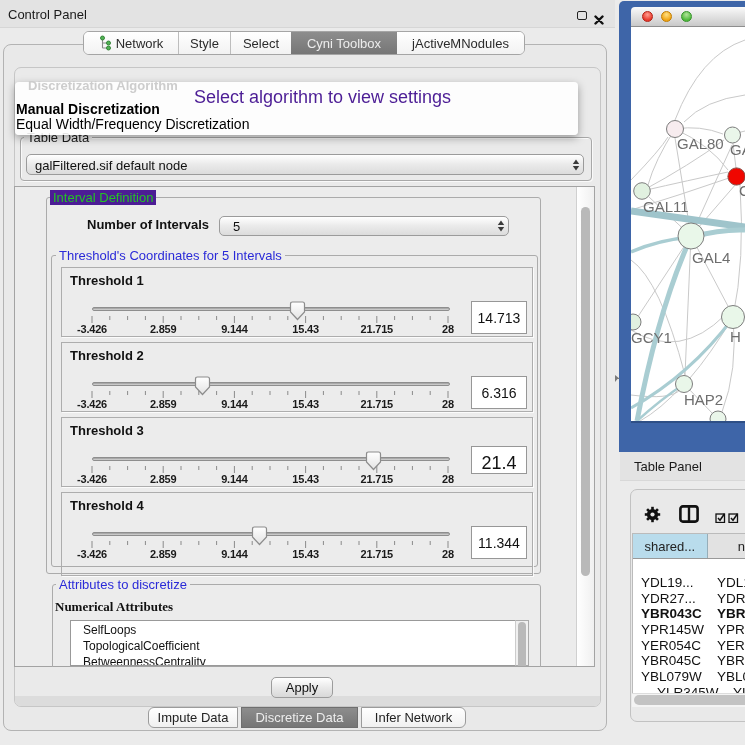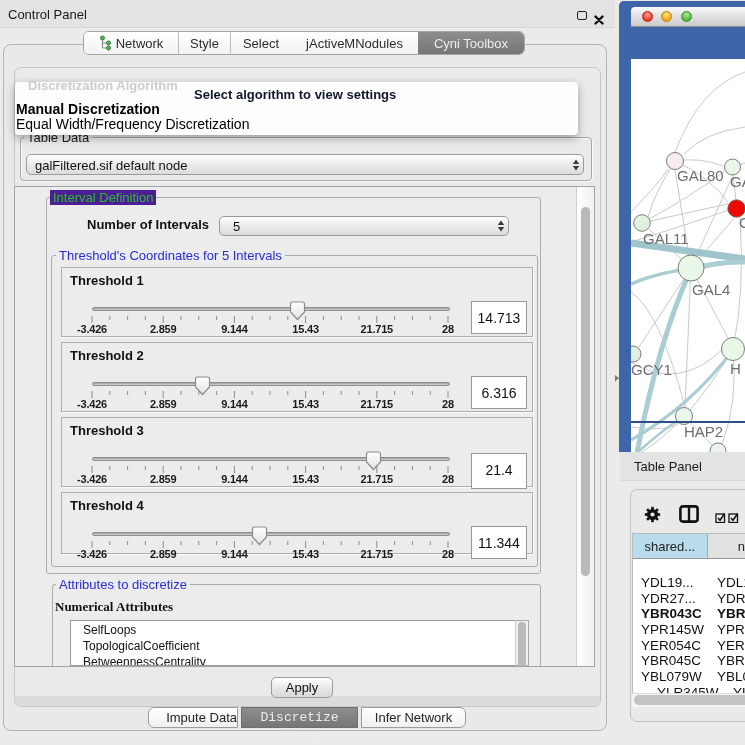--- a/index.html
+++ b/index.html
@@ -29,22 +29,22 @@
           <line x1="3.5" y1="13" x2="9.5" y2="13" stroke="#8a8a8a" stroke-width="1.1"></line>
           <circle cx="3.5" cy="3" r="2" fill="#52b455" stroke="#2c7d30" stroke-width="0.9"></circle>
           <circle cx="9.5" cy="8" r="2" fill="#52b455" stroke="#2c7d30" stroke-width="0.9"></circle>
           <circle cx="9.5" cy="13" r="2" fill="#52b455" stroke="#2c7d30" stroke-width="0.9"></circle>
         </svg>
     Network</div>
   <div style="width:1px;background:#bdbdbd;"></div>
   <div style="width:51px;display:flex;align-items:center;justify-content:center;background:linear-gradient(#ffffff,#f2f2f2);">Style</div>
   <div style="width:1px;background:#bdbdbd;"></div>
   <div style="width:60px;display:flex;align-items:center;justify-content:center;background:linear-gradient(#ffffff,#f2f2f2);">Select</div>
+  <div style="width:106px;display:flex;align-items:center;justify-content:center;background:linear-gradient(#8d8d8d,#767676);color:#ededed;">Cyni Toolbox</div>
   <div style="width:127px;display:flex;align-items:center;justify-content:center;background:linear-gradient(#ffffff,#f2f2f2);">jActiveMNodules</div>
-  <div style="width:106px;display:flex;align-items:center;justify-content:center;background:linear-gradient(#8d8d8d,#767676);color:#ededed;">Cyni Toolbox</div>
 </div>
 
 <div class="abs" style="left:14px;top:67px;width:587px;height:640px;background:#eaeaea;border:1px solid #c6c6c6;border-radius:7px;"></div>
 <div class="abs" style="left:15px;top:696px;width:585px;height:10px;background:#dcdcdc;border-radius:0 0 6px 6px;"></div>
 
 <div class="abs" style="left:28px;top:78px;font-size:13px;font-weight:bold;color:#cdcdcd;z-index:51;">Discretization Algorithm</div>
 
 <div class="abs" style="left:20px;top:137px;width:572px;height:44px;border:1px solid #a8a8a8;border-radius:4px;box-shadow:1px 1px 0 rgba(255,255,255,0.7), inset 1px 1px 0 rgba(255,255,255,0.7);"></div>
 <div class="abs" style="left:24px;top:130px;padding:0 3px;background:#eaeaea;font-size:13px;color:#1a1a1a;">Table Data</div>
 <div class="abs" style="left:26px;top:154px;width:558px;height:21px;background:linear-gradient(#ffffff,#eaeaea 50%,#dcdcdc);border:1px solid #9b9b9b;border-radius:5px;"></div>
@@ -197,23 +197,23 @@
   <div style="position:absolute;left:356.0px;top:55px;width:60px;text-align:center;font-size:11px;font-weight:bold;color:#1a1a1a;letter-spacing:-0.2px;">28</div>
   <svg style="position:absolute;left:302.7px;top:33px;" width="17" height="20" viewBox="0 0 17 20">
         <defs>
           <linearGradient id="thg417" x1="0" y1="0" x2="0" y2="1">
             <stop offset="0" stop-color="#ffffff"></stop>
             <stop offset="1" stop-color="#e2e2e2"></stop>
           </linearGradient>
         </defs>
         <path d="M3.5 1 L13.5 1 Q15.5 1 15.5 3 L15.5 11 L8.5 18.5 L1.5 11 L1.5 3 Q1.5 1 3.5 1 Z" fill="url(#thg417)" stroke="#8c8c8c" stroke-width="1.2"></path>
       </svg>
-  <div style="position:absolute;left:409px;top:35px;width:56px;height:36px;background:#fff;border:1px solid #979797;text-align:center;font-size:14px;color:#111;line-height:32px;">21.4</div>
-</div>
-<div class="abs" style="left:61px;top:492px;width:472px;height:62px;border:1px solid #adadad;box-shadow:1px 1px 0 rgba(255,255,255,0.8);">
+  <div style="position:absolute;left:409px;top:28px;width:56px;height:28px;background:#fff;border:1px solid #979797;text-align:center;font-size:18px;color:#111;line-height:32px;">21.4</div>
+</div>
+<div class="abs" style="left:61px;top:492px;width:472px;height:84px;border:1px solid #adadad;box-shadow:1px 1px 0 rgba(255,255,255,0.8);">
   <div style="position:absolute;left:8px;top:5px;font-size:13px;font-weight:bold;color:#111;">Threshold 4</div>
   <div style="position:absolute;left:30.0px;top:38.5px;width:358.0px;height:4px;background:linear-gradient(#9a9a9a,#d8d8d8);border:1px solid #8e8e8e;border-radius:3px;"></div>
   <svg style="position:absolute;left:0;top:0;" width="472" height="70">
         <line x1="30.0" y1="48" x2="30.0" y2="55" stroke="#8a8a8a" stroke-width="1"></line>
         <line x1="47.8" y1="48" x2="47.8" y2="52" stroke="#8a8a8a" stroke-width="1"></line>
         <line x1="65.6" y1="48" x2="65.6" y2="52" stroke="#8a8a8a" stroke-width="1"></line>
         <line x1="83.4" y1="48" x2="83.4" y2="52" stroke="#8a8a8a" stroke-width="1"></line>
         <line x1="101.2" y1="48" x2="101.2" y2="55" stroke="#8a8a8a" stroke-width="1"></line>
         <line x1="119.0" y1="48" x2="119.0" y2="52" stroke="#8a8a8a" stroke-width="1"></line>
         <line x1="136.8" y1="48" x2="136.8" y2="52" stroke="#8a8a8a" stroke-width="1"></line>
@@ -256,40 +256,40 @@
 <div class="abs" style="left:70px;top:620px;width:445px;height:46px;background:#ffffff;border:1px solid #999;border-right:none;overflow:hidden;">
   <div style="padding-left:12px;padding-top:1px;font-size:12px;color:#111;line-height:16px;">SelfLoops<br>TopologicalCoefficient<br>BetweennessCentrality</div>
 </div>
 <div class="abs" style="left:515px;top:620px;width:14px;height:46px;background:#f0f0f0;border:1px solid #aaa;border-left:1px solid #ccc;"></div>
 <div class="abs" style="left:518px;top:622px;width:8px;height:44px;background:#b9b9b9;border-radius:4px 4px 0 0;"></div>
 
 <div class="abs" style="left:15px;top:667px;width:580px;height:29px;background:#eaeaea;"></div>
 
 <div class="abs" style="left:271px;top:677px;width:62px;height:21px;background:linear-gradient(#ffffff,#e9e9e9 50%,#d8d8d8);border:1px solid #9c9c9c;border-radius:5px;text-align:center;font-size:13px;color:#111;line-height:19px;">Apply</div>
 
-<div class="abs" style="left:148px;top:707px;width:90px;height:21px;background:linear-gradient(#ffffff,#f0f0f0);border:1px solid #9b9b9b;border-radius:6px 0 0 6px;text-align:right;font-size:13px;color:#222;line-height:19px;">Impute Data</div>
-<div class="abs" style="left:241px;top:707px;width:117px;height:21px;background:linear-gradient(#8d8d8d,#767676);border:1px solid #6f6f6f;text-align:center;font-size:13px;color:#ededed;line-height:19px;font-family:Liberation Mono, monospace;">Discretize Data</div>
+<div class="abs" style="left:148px;top:707px;width:90px;height:21px;background:linear-gradient(#ffffff,#f0f0f0);border:1px solid #9b9b9b;border-radius:6px 0 0 6px;text-align:center;font-size:13px;color:#222;line-height:19px;">Impute Data</div>
+<div class="abs" style="left:241px;top:707px;width:117px;height:21px;background:linear-gradient(#8d8d8d,#767676);border:1px solid #6f6f6f;text-align:center;font-size:13px;color:#ededed;line-height:19px;">Discretize Data</div>
 <div class="abs" style="left:361px;top:707px;width:105px;height:21px;background:linear-gradient(#ffffff,#f0f0f0);border:1px solid #9b9b9b;border-radius:0 6px 6px 0;text-align:center;font-size:13px;color:#222;line-height:19px;">Infer Network</div>
 
 <div class="abs" style="left:15px;top:82px;width:563px;height:53px;background:rgba(255,255,255,0.88);border-radius:4px;box-shadow:0 3px 9px rgba(0,0,0,0.35);z-index:50;"></div>
-<div class="abs" style="left:194px;top:87px;font-size:13px;font-weight:bold;color:#0f172a;z-index:51;">Select algorithm to view settings</div>
+<div class="abs" style="left:194px;top:87px;font-size:18px;font-weight:normal;color:#4c1d95;z-index:51;">Select algorithm to view settings</div>
 <div class="abs" style="left:16px;top:101px;font-size:14px;font-weight:bold;color:#000;z-index:51;">Manual Discretization</div>
 <div class="abs" style="left:16px;top:116px;font-size:14px;color:#000;z-index:51;">Equal Width/Frequency Discretization</div>
 
 <div class="abs" style="left:614px;top:368px;width:7px;height:8px;z-index:5;"><svg width="7" height="8">
         <path d="M1 8 L1 1 L6 5 L3.5 5 Z" fill="#7a7a7a"></path>
       </svg></div>
 
 <div class="abs" style="left:619px;top:1px;width:126px;height:451px;background:#3e65a8;border-radius:5px 0 0 0;"></div>
 <div class="abs" style="left:631px;top:7px;width:114px;height:20px;background:linear-gradient(#fafafa,#c9c9c9);border-bottom:1px solid #8e8e8e;border-radius:4px 0 0 0;"></div>
 <div class="abs" style="left:641.5px;top:11px;width:11px;height:11px;border-radius:50%;background:radial-gradient(circle at 50% 30%, #ff9d90, #e8382a 70%);border:1px solid #b02015;"></div>
 <div class="abs" style="left:661px;top:11px;width:11px;height:11px;border-radius:50%;background:radial-gradient(circle at 50% 30%, #ffe082, #f0a413 70%);border:1px solid #c07c00;"></div>
 <div class="abs" style="left:680.5px;top:11px;width:11px;height:11px;border-radius:50%;background:radial-gradient(circle at 50% 30%, #b2e39a, #4eb93a 70%);border:1px solid #35922a;"></div>
 
-<div class="abs" style="left:631px;top:27px;width:114px;height:394px;background:#ffffff;overflow:hidden;margin-top:32px;">
+<div class="abs" style="left:631px;top:27px;width:114px;height:394px;background:#ffffff;overflow:hidden;">
 <svg width="114" height="394" viewBox="631 27 114 394" style="position:absolute;left:0;top:0;">
 <path d="M 745 40 Q 700 55 675 120" fill="none" stroke="#c9c9c9" stroke-width="1"></path>
 <path d="M 745 95 Q 705 100 684 122" fill="none" stroke="#c9c9c9" stroke-width="1"></path>
 <path d="M 631 180 Q 660 150 668 137" fill="none" stroke="#c9c9c9" stroke-width="1"></path>
 <path d="M 691 236 L 675 138" fill="none" stroke="#c9c9c9" stroke-width="1"></path>
 <path d="M 691 236 L 732 145" fill="none" stroke="#c9c9c9" stroke-width="1"></path>
 <path d="M 691 236 L 736 184" fill="none" stroke="#c9c9c9" stroke-width="1"></path>
 <path d="M 691 236 L 649 197" fill="none" stroke="#c9c9c9" stroke-width="1"></path>
 <path d="M 691 236 L 637 318" fill="none" stroke="#c9c9c9" stroke-width="1"></path>
 <path d="M 691 236 L 685 375" fill="none" stroke="#c9c9c9" stroke-width="1"></path>

